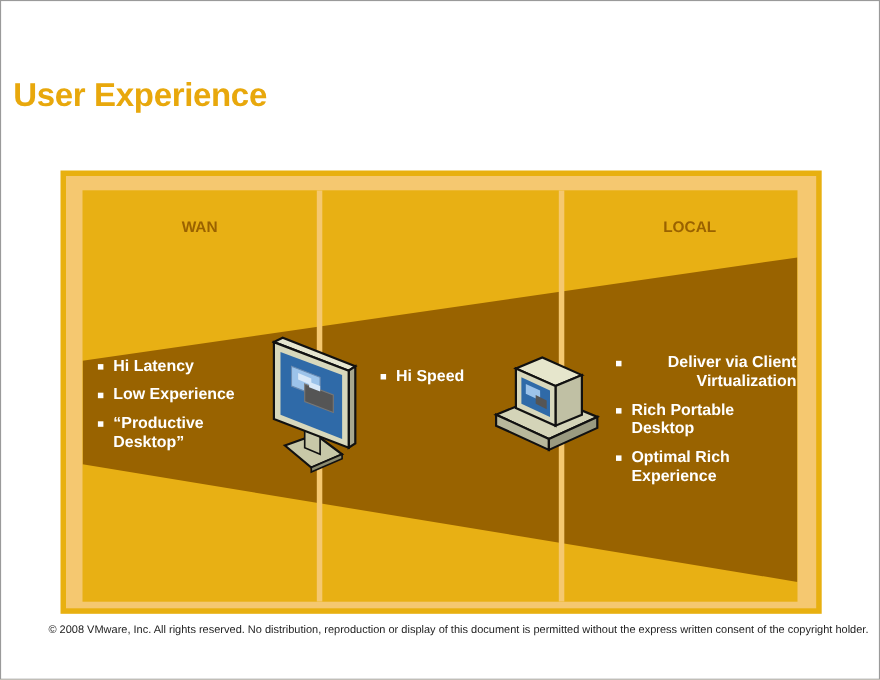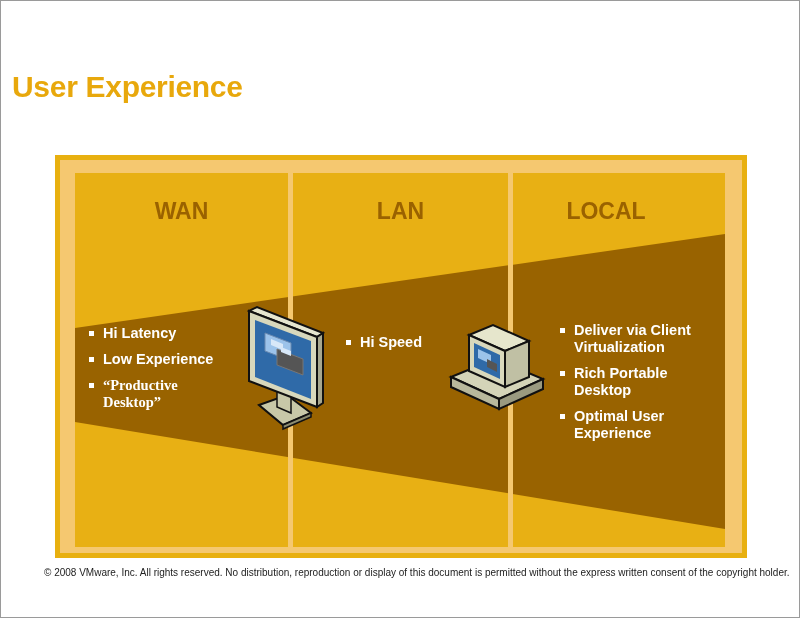--- a/index.html
+++ b/index.html
@@ -25,21 +25,21 @@
     }
     .inner-panel {
       position: absolute; left: 75px; top: 173px; width: 650px; height: 374px;
       background: #E8B014; overflow: hidden;
     }
     #band-svg { position: absolute; left: 0; top: 0; }
     .divider {
       position: absolute; top: 0; width: 5px; height: 374px; background: #F5C870;
     }
     .col-head {
-      position: absolute; top: 25px; font-size: 23px; font-weight: bold; color: #9A6200;
+      position: absolute; top: 25px; font-size: 14px; font-weight: bold; color: #9A6200;
       text-align: center;
     }
     .bullets {
       position: absolute; margin: 0; padding: 0; list-style: none;
       color: #ffffff; font-weight: bold; font-size: 14.5px; line-height: 17px;
     }
     .bullets li { position: relative; padding-left: 15px; margin-bottom: 9px; }
     .bullets li .dot {
       position: absolute; left: 1px; top: 6px; width: 5px; height: 5px; background: #ffffff;
     }
@@ -61,37 +61,36 @@
 
 <div class="inner-panel">
   <svg id="band-svg" width="650" height="374">
     <polygon points="0,155 650,61 650,356 0,249" fill="#996300"></polygon>
   </svg>
 
   <div class="divider" style="left:213px;"></div>
   <div class="divider" style="left:433px;"></div>
 
   <div class="col-head" style="left:0; width:213px;">WAN</div>
-  <div class="col-head" style="left:218px; width:215px;">LAN</div>
-  <div class="col-head" style="left:425px; width:212px;">LOCAL</div>
+  <div class="col-head" style="left:446px; width:212px;">LOCAL</div>
 
   <ul class="bullets" style="left:13px; top:152px; width:160px;">
     <li><span class="dot"></span><span>Hi Latency</span></li>
     <li><span class="dot"></span><span>Low Experience</span></li>
-    <li style="width:110px;font-family:Liberation Serif, serif;"><span class="dot"></span><span>“Productive Desktop”</span></li>
+    <li style="width:110px;"><span class="dot"></span><span>“Productive Desktop”</span></li>
   </ul>
 
   <ul class="bullets" style="left:270px; top:161px; width:120px;">
     <li><span class="dot"></span><span>Hi Speed</span></li>
   </ul>
 
   <ul class="bullets" style="left:484px; top:149px; width:160px;">
-    <li style="width:150px;"><span class="dot"></span><span>Deliver via Client Virtualization</span></li>
+    <li style="width:150px;text-align:right;"><span class="dot"></span><span>Deliver via Client Virtualization</span></li>
     <li style="width:125px;"><span class="dot"></span><span>Rich Portable Desktop</span></li>
-    <li style="width:125px;"><span class="dot"></span><span>Optimal User Experience</span></li>
+    <li style="width:125px;"><span class="dot"></span><span>Optimal Rich Experience</span></li>
   </ul>
 
   <svg class="icon-box" style="left:172px; top:130px;" width="80" height="130" viewBox="0 0 80 130">
 
     <polygon points="12,102 40,92 64,110 36,122" fill="#c8c8a8" stroke="#111" stroke-width="2"></polygon>
     <polygon points="36,122 64,110 64,114 36,126" fill="#8c8c70" stroke="#111" stroke-width="1.5"></polygon>
 
     <polygon points="30,82 44,88 44,110 30,104" fill="#c8c8a8" stroke="#111" stroke-width="1.5"></polygon>
 
     <polygon points="2,8 10,4 76,30 70,34" fill="#e6e6d0" stroke="#111" stroke-width="2"></polygon>

